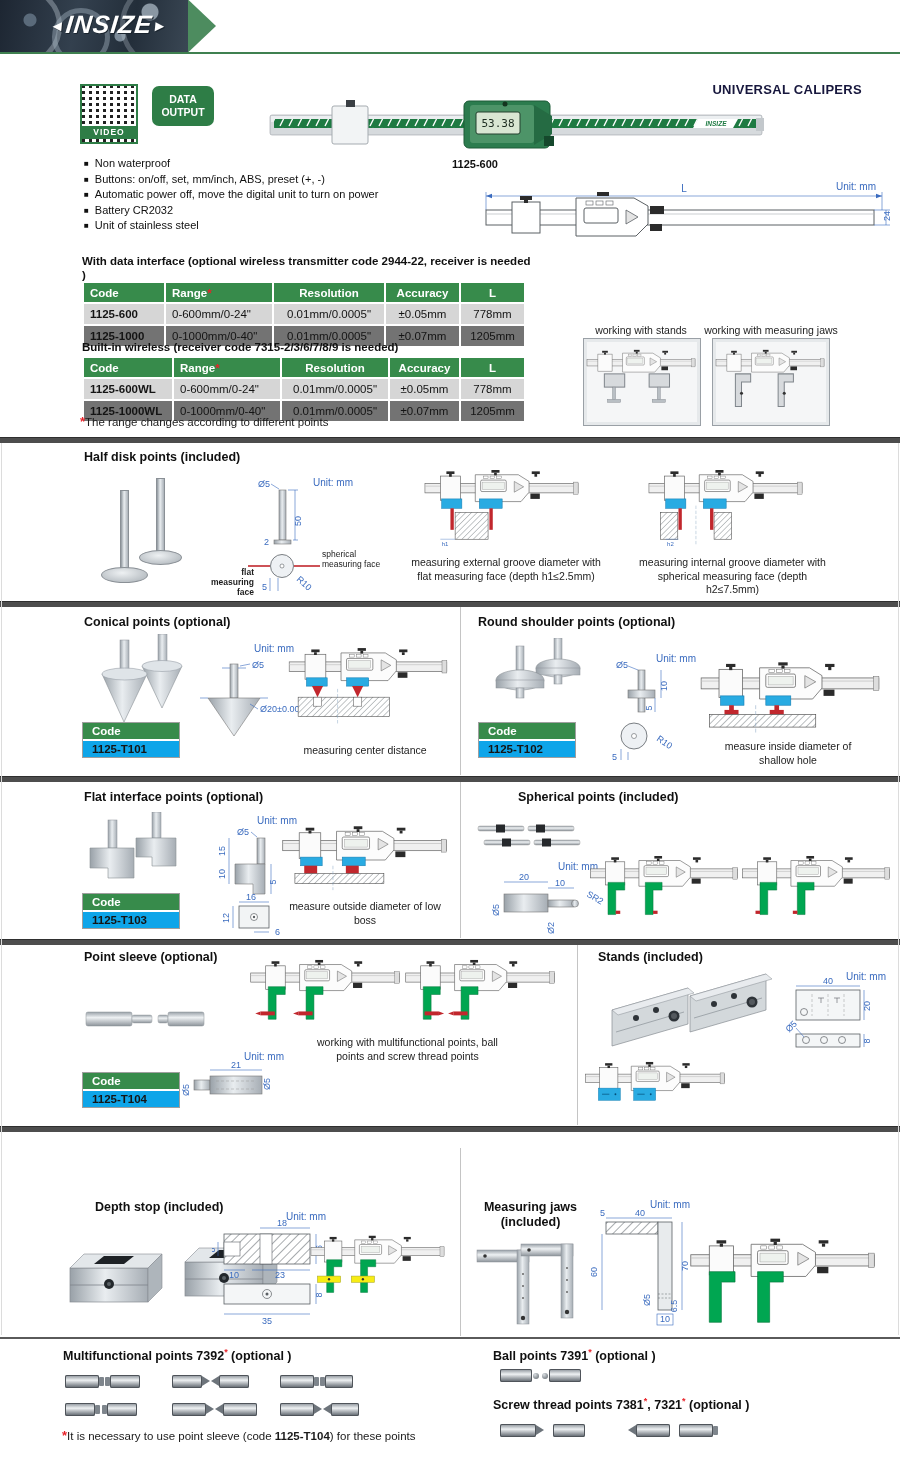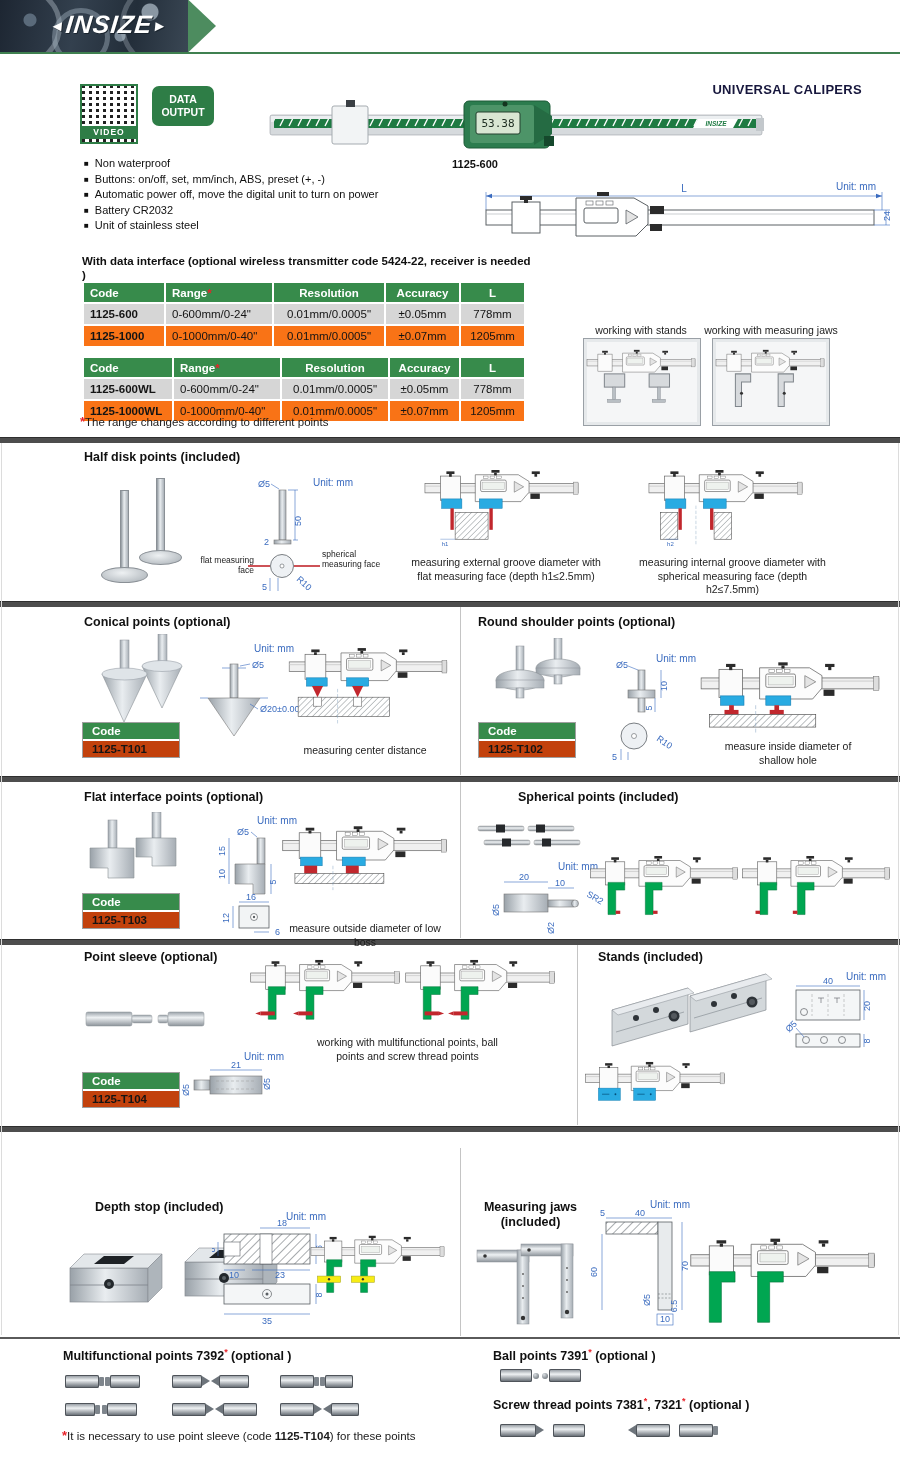--- a/index.html
+++ b/index.html
@@ -41,27 +41,27 @@
   .star{color:#e8232a;font-weight:bold;}
   .sup{vertical-align:super;font-size:9px;color:#e8232a;font-weight:bold;}
   .pcap{font-size:10.5px;color:#1c1c1c;text-align:center;}
 
   
   table.spec{border-collapse:collapse;width:442px;font-size:11.5px;table-layout:fixed;}
   table.spec th{background:#378b4b;color:#fff;font-weight:bold;padding:2px 6px;border:2px solid #fff;text-align:left;height:15px;}
   table.spec th.c,table.spec td.c{text-align:center;}
   table.spec td{padding:2px 6px;border:2px solid #fff;color:#141414;height:16px;}
   table.spec tr.r1 td{background:#d6d6d6;}
-  table.spec tr.r2 td{background:#f97316;}
+  table.spec tr.r2 td{background:#737373;}
   table.spec td.code{font-weight:bold;}
 
   
   .code-tbl{width:96px;border:1px solid #9f9f9f;font-size:11.5px;background:#fff;}
   .code-h{background:#378b4b;color:#fff;font-weight:bold;padding:2px 9px 2px 9px;}
-  .code-v{background:#c2410c;font-weight:bold;color:#141414;padding:2px 9px;border-top:2px solid #fff;}
+  .code-v{background:#0ea5e9;font-weight:bold;color:#141414;padding:2px 9px;border-top:2px solid #fff;}
 
   
   .photo-frame{background:#f5f6f7;border:1px solid #9aa0a6;box-shadow:inset 0 0 0 3px #e6e9eb;}
 
   
   .dt{font-family:"Liberation Sans",sans-serif;font-size:9px;fill:#3a6bbf;}
   .dt10{font-size:10px;}
   .blu{fill:#29abe2;stroke:#147eb4;stroke-width:.8;}
   .grn{fill:#00a651;stroke:#00763a;stroke-width:.8;}
   .red{fill:#c1272d;}
@@ -209,21 +209,21 @@
   <polygon points="150,30 162,37 150,44" fill="#e4e4e4" stroke="#5b6064" stroke-width="0.8"></polygon>
   <rect x="174" y="26" width="14" height="8" fill="#2b2b2b"></rect>
       <rect x="174" y="44" width="12" height="7" fill="#2b2b2b"></rect>
   <rect x="121" y="12" width="12" height="4" fill="#2b2b2b"></rect>
   <line class="dim" x1="410" y1="30" x2="410" y2="45"></line>
   <line class="dim" x1="398" y1="30" x2="414" y2="30"></line>
       <line class="dim" x1="398" y1="45" x2="414" y2="45"></line>
   <text class="dt" transform="rotate(-90 414 41)" x="414" y="41">24</text>
 </svg>
 
-<div class="abs tbl-title" style="left:82px;top:254px;width:450px;">With data interface (optional wireless transmitter code 5424-22, receiver is needed )</div>
+<div class="abs tbl-title" style="left:82px;top:254px;width:450px;">With data interface (optional wireless transmitter code 2944-22, receiver is needed )</div>
 <table class="spec abs" style="left:82px;top:281px;">
   <colgroup>
         <col style="width:82px">
         <col style="width:108px">
         <col style="width:112px">
         <col style="width:75px">
         <col style="width:65px">
       </colgroup>
   <tbody>
         <tr>
@@ -243,20 +243,21 @@
   <tr class="r2">
     <td class="code">1125-1000</td>
     <td>0-1000mm/0-40"</td>
     <td class="c">0.01mm/0.0005"</td>
     <td class="c">±0.07mm</td>
     <td class="c">1205mm</td>
   </tr>
 </tbody>
     </table>
 
+<div class="abs tbl-title" style="left:82px;top:340px;width:460px;">Built-in wireless (receiver code 7315-2/3/6/7/8/9 is needed)</div>
 <table class="spec abs" style="left:82px;top:356px;">
   <colgroup>
         <col style="width:90px">
         <col style="width:108px">
         <col style="width:108px">
         <col style="width:71px">
         <col style="width:65px">
       </colgroup>
   <tbody>
         <tr>
@@ -339,21 +340,21 @@
   <rect x="74" y="66" width="17" height="4" fill="url(#met)" stroke="#777" stroke-width="0.6"></rect>
   <circle cx="82" cy="92" r="11.5" fill="#eef1f4" stroke="#5b6064" stroke-width="0.8"></circle>
   <circle cx="82" cy="92" r="2" fill="#fff" stroke="#5b6064" stroke-width="0.6"></circle>
   <line x1="48" y1="92" x2="70" y2="92" stroke="#c1272d" stroke-width="1.6"></line>
   <line x1="94" y1="92" x2="120" y2="92" stroke="#c1272d" stroke-width="1.6"></line>
   <text class="dt" transform="rotate(42 96 106)" x="96" y="106">R10</text>
   <line class="dim" x1="70" y1="104" x2="70" y2="117"></line>
       <line class="dim" x1="78" y1="104" x2="78" y2="117"></line>
   <text class="dt" x="62" y="116">5</text>
 </svg>
-<div class="abs facelbl" style="left:196px;top:556px;width:58px;text-align:right;">flat measuring face</div>
+<div class="abs facelbl" style="left:196px;top:568px;width:58px;text-align:right;font-weight:bold;">flat measuring face</div>
 <div class="abs facelbl" style="left:322px;top:550px;width:72px;">spherical measuring face</div>
 
 <svg class="abs" style="left:424px;top:468px;" width="155" height="84" viewBox="0 0 230 125">
   <use href="#sym-cal" x="0" y="0" width="230" height="58"></use>
   <rect class="blu" x="26" y="46" width="30" height="14"></rect>
       <rect class="blu" x="82" y="46" width="34" height="14"></rect>
   <rect class="red" x="39" y="60" width="5" height="32"></rect>
       <rect class="red" x="97" y="60" width="5" height="32"></rect>
   <rect x="46" y="66" width="49" height="40" fill="url(#hatch)" stroke="#444" stroke-width="0.8"></rect>
   <line class="dim" x1="24" y1="106" x2="46" y2="106"></line>
@@ -494,21 +495,21 @@
 </svg>
 <svg class="abs" style="left:282px;top:824px;" width="165" height="72" viewBox="0 0 230 100">
   <use href="#sym-cal" x="0" y="0" width="230" height="58"></use>
   <rect class="blu" x="26" y="46" width="30" height="12"></rect>
       <rect class="blu" x="84" y="46" width="32" height="12"></rect>
   <rect class="red" x="31" y="58" width="18" height="11"></rect>
       <rect class="red" x="89" y="58" width="18" height="11"></rect>
   <rect x="18" y="69" width="124" height="14" fill="url(#hatch)" stroke="#444" stroke-width="0.8"></rect>
   <line x1="71" y1="58" x2="71" y2="92" stroke="#89a7c4" stroke-width="0.7" stroke-dasharray="5 2.5"></line>
 </svg>
-<div class="abs cap" style="left:285px;top:900px;width:160px;margin-top:22px;">measure outside diameter of low boss</div>
+<div class="abs cap" style="left:285px;top:900px;width:160px;">measure outside diameter of low boss</div>
 
 <div class="abs sec-title" style="left:478px;top:790px;margin-left:40px;">Spherical points (included)</div>
 <svg class="abs" style="left:476px;top:818px;" width="110" height="40" viewBox="0 0 110 40">
   <rect x="2" y="8" width="46" height="5" rx="2" fill="url(#metv)" stroke="#888" stroke-width="0.4"></rect>
   <rect x="20" y="6.5" width="9" height="8" fill="#26292c"></rect>
   <rect x="52" y="8" width="46" height="5" rx="2" fill="url(#metv)" stroke="#888" stroke-width="0.4"></rect>
   <rect x="60" y="6.5" width="9" height="8" fill="#26292c"></rect>
   <rect x="8" y="22" width="46" height="5" rx="2" fill="url(#metv)" stroke="#888" stroke-width="0.4"></rect>
   <rect x="26" y="20.5" width="9" height="8" fill="#26292c"></rect>
   <rect x="58" y="22" width="46" height="5" rx="2" fill="url(#metv)" stroke="#888" stroke-width="0.4"></rect>

